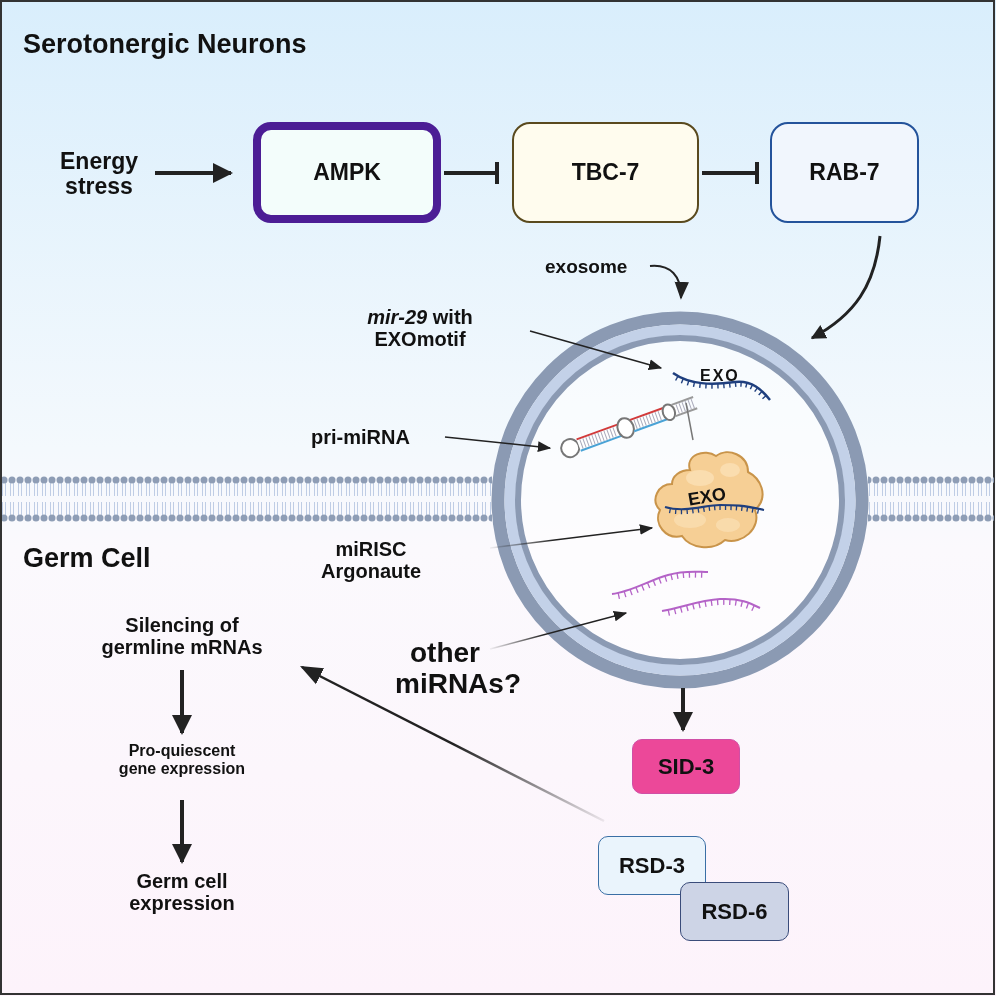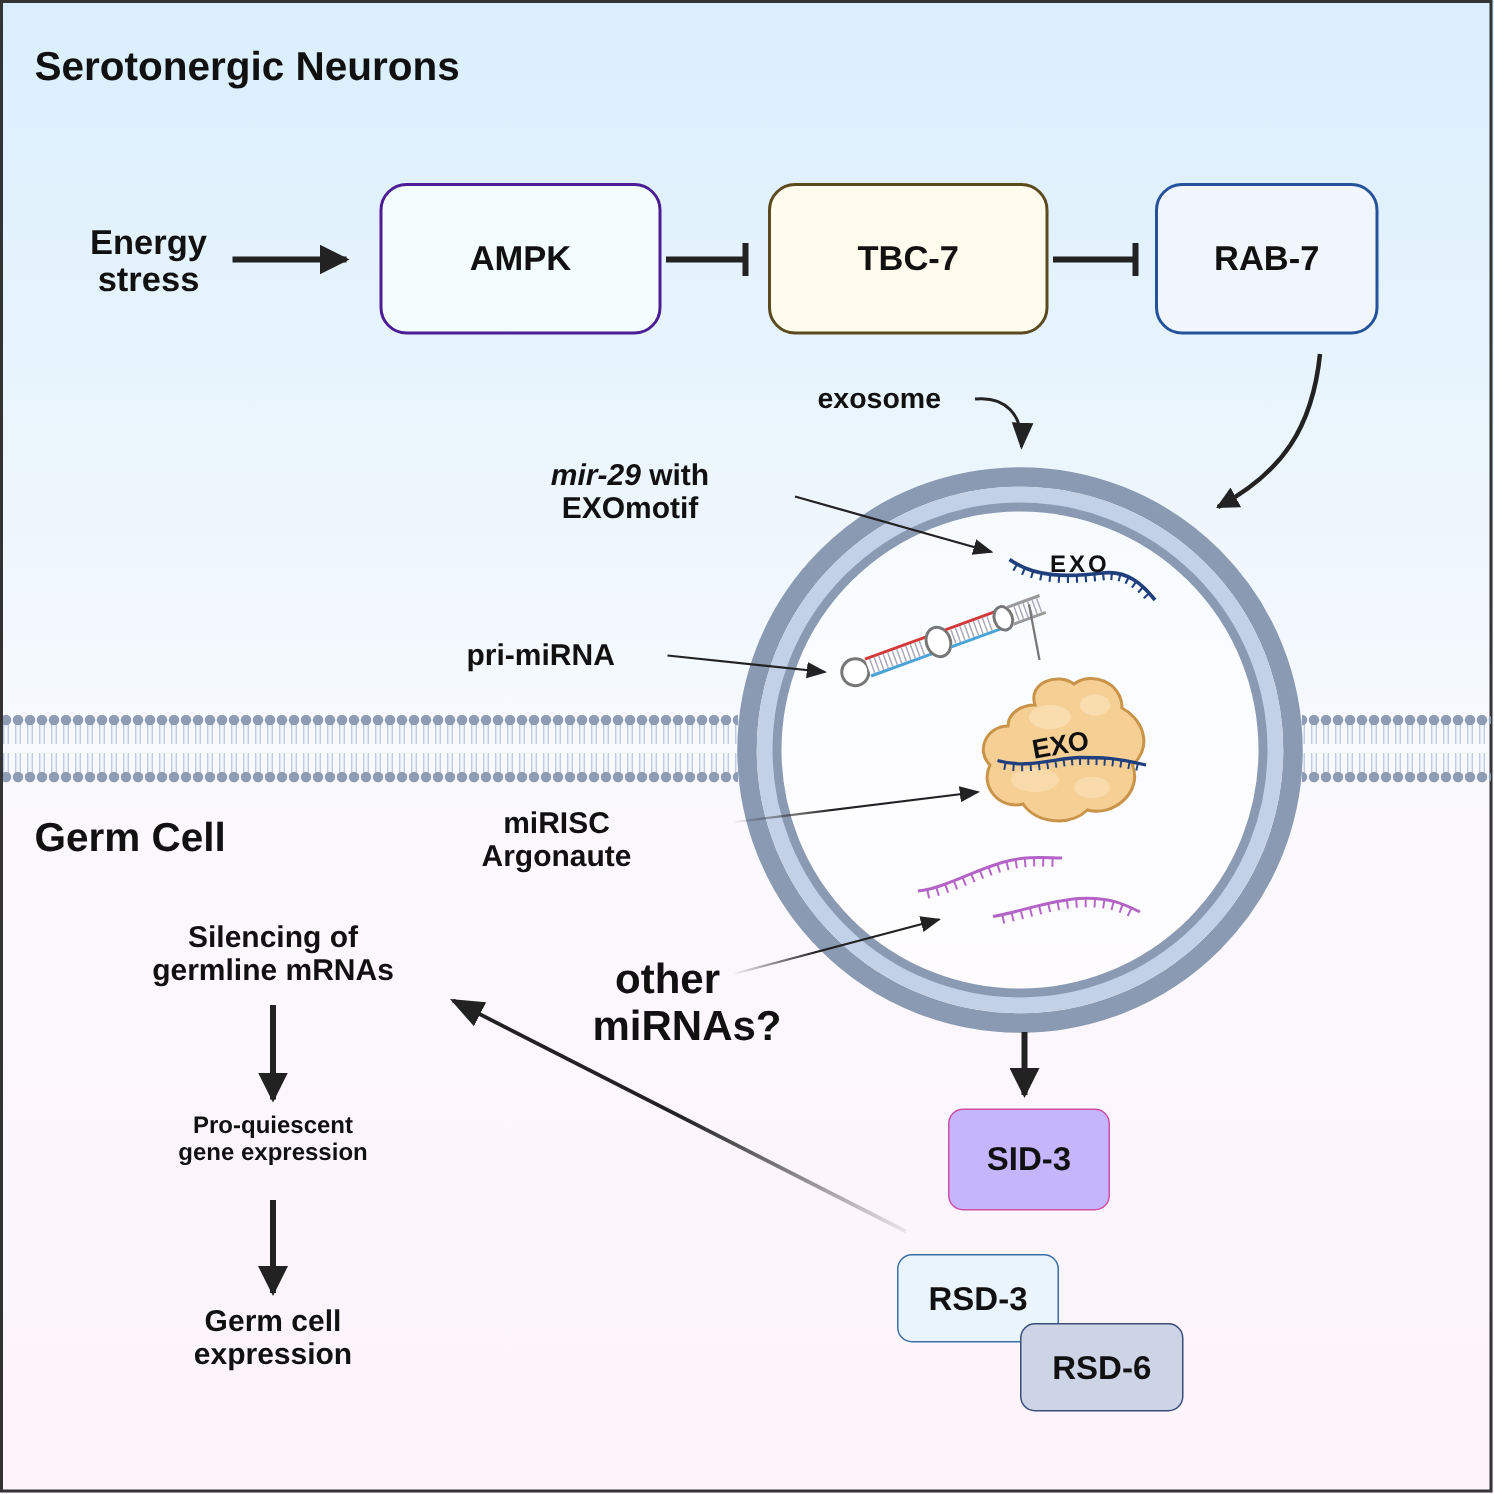--- a/index.html
+++ b/index.html
@@ -213,21 +213,21 @@
 </svg>
 
 <div class="section-title" style="left:23px; top:29px;">Serotonergic Neurons</div>
 <div class="section-title" style="left:23px; top:543px;">Germ Cell</div>
 
 <div class="lbl" style="left:45px; top:149px; width:108px; font-size:23px;">
   <div>Energy</div>
   <div>stress</div>
 </div>
 
-<div class="box" style="left:253px; top:122px; width:188px; height:101px; font-size:23px; background:#f3fdfb; border:2px solid #4c1d95; border-radius:18px;">
+<div class="box" style="left:253px; top:122px; width:188px; height:101px; font-size:23px; background:#f3fdfb; border:8px solid #4c1d95; border-radius:18px;">
   <span>AMPK</span>
 </div>
 <div class="box" style="left:512px; top:122px; width:187px; height:101px; font-size:23px; background:#fffcee; border:2px solid #5a4a1e; border-radius:18px;">
   <span>TBC-7</span>
 </div>
 <div class="box" style="left:770px; top:122px; width:149px; height:101px; font-size:23px; background:#f1f6fd; border:2px solid #24539b; border-radius:18px;">
   <span>RAB-7</span>
 </div>
 
 <div class="lbl" style="left:545px; top:257px; font-size:19px;">exosome</div>
@@ -255,21 +255,21 @@
 </div>
 <div class="lbl" style="left:72px; top:742px; width:220px; font-size:16px;">
   <div>Pro-quiescent</div>
   <div>gene expression</div>
 </div>
 <div class="lbl" style="left:72px; top:870px; width:220px; font-size:20px;">
   <div>Germ cell</div>
   <div>expression</div>
 </div>
 
-<div class="box" style="left:632px; top:739px; width:108px; height:68px; font-size:22px; background:#c4b5fd; border:1.5px solid #d04fa6; border-radius:10px;">
+<div class="box" style="left:632px; top:739px; width:108px; height:55px; font-size:22px; background:#ec4899; border:1.5px solid #d04fa6; border-radius:10px;">
   <span>SID-3</span>
 </div>
 <div class="box" style="left:598px; top:836px; width:108px; height:59px; font-size:22px; background:#eaf4fc; border:1.5px solid #3a6fa5; border-radius:10px;">
   <span>RSD-3</span>
 </div>
 <div class="box" style="left:680px; top:882px; width:109px; height:59px; font-size:22px; background:#cdd4e6; border:1.5px solid #3a4c7a; border-radius:10px;">
   <span>RSD-6</span>
 </div>
 
 </body></html>

